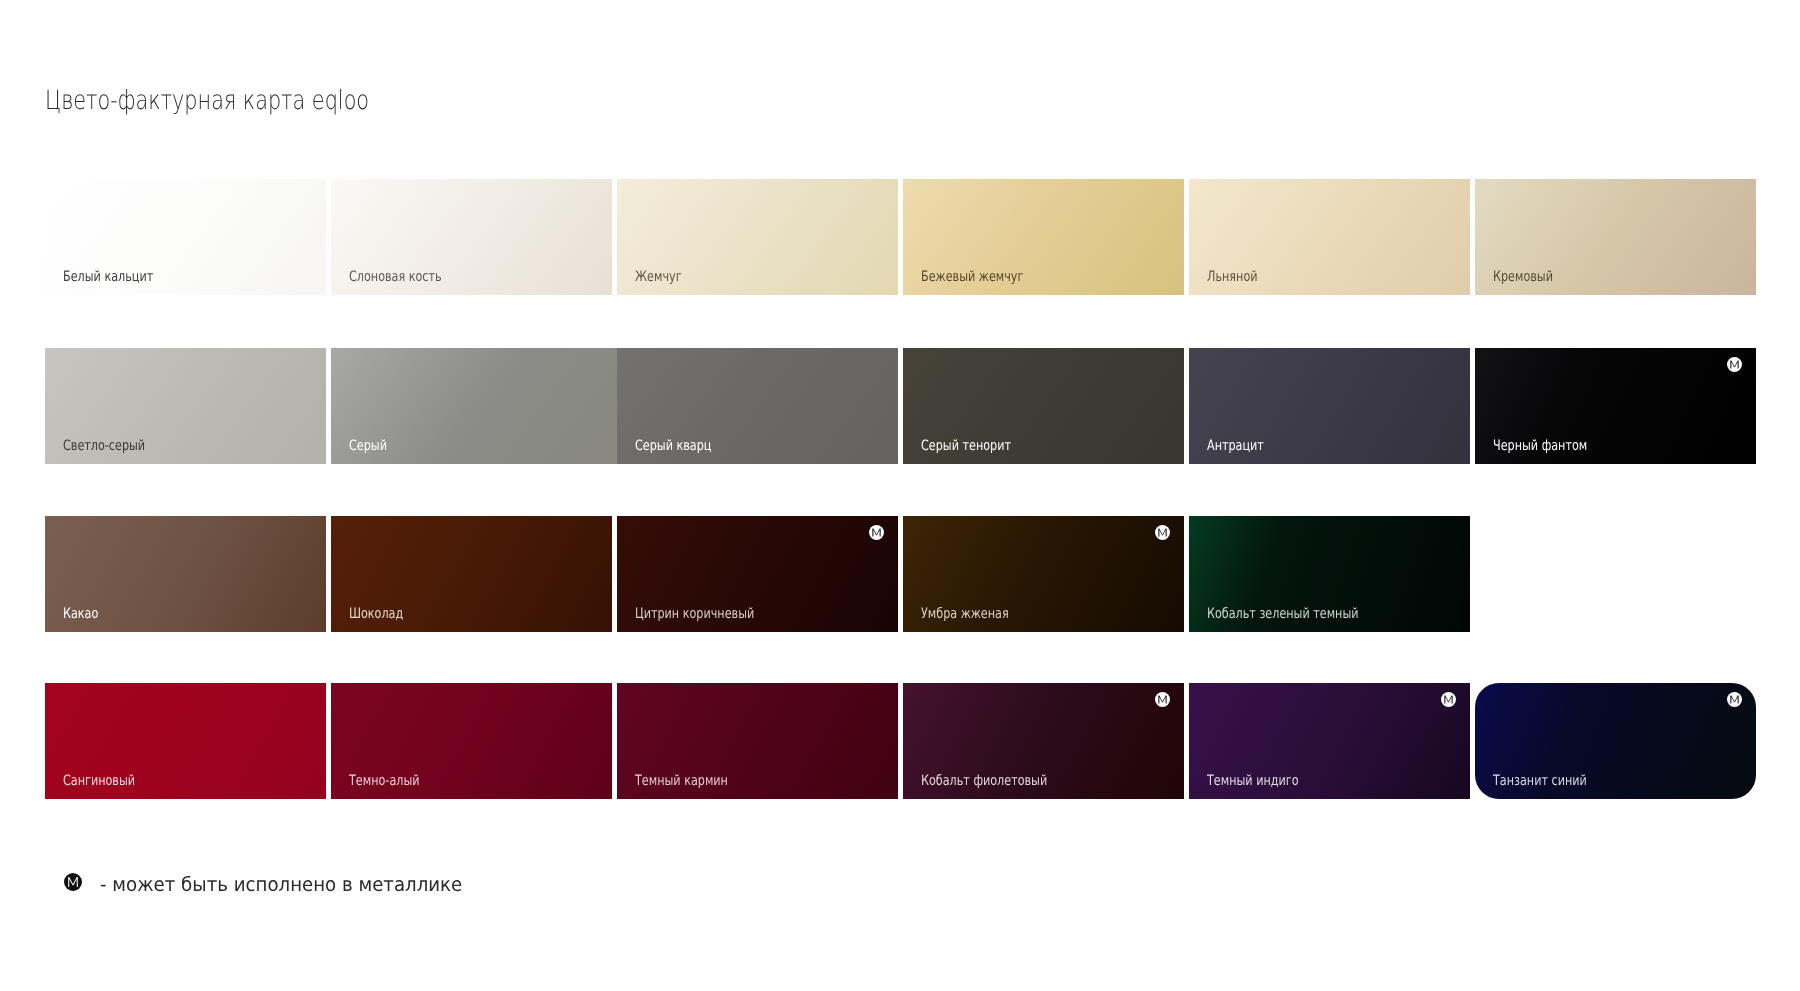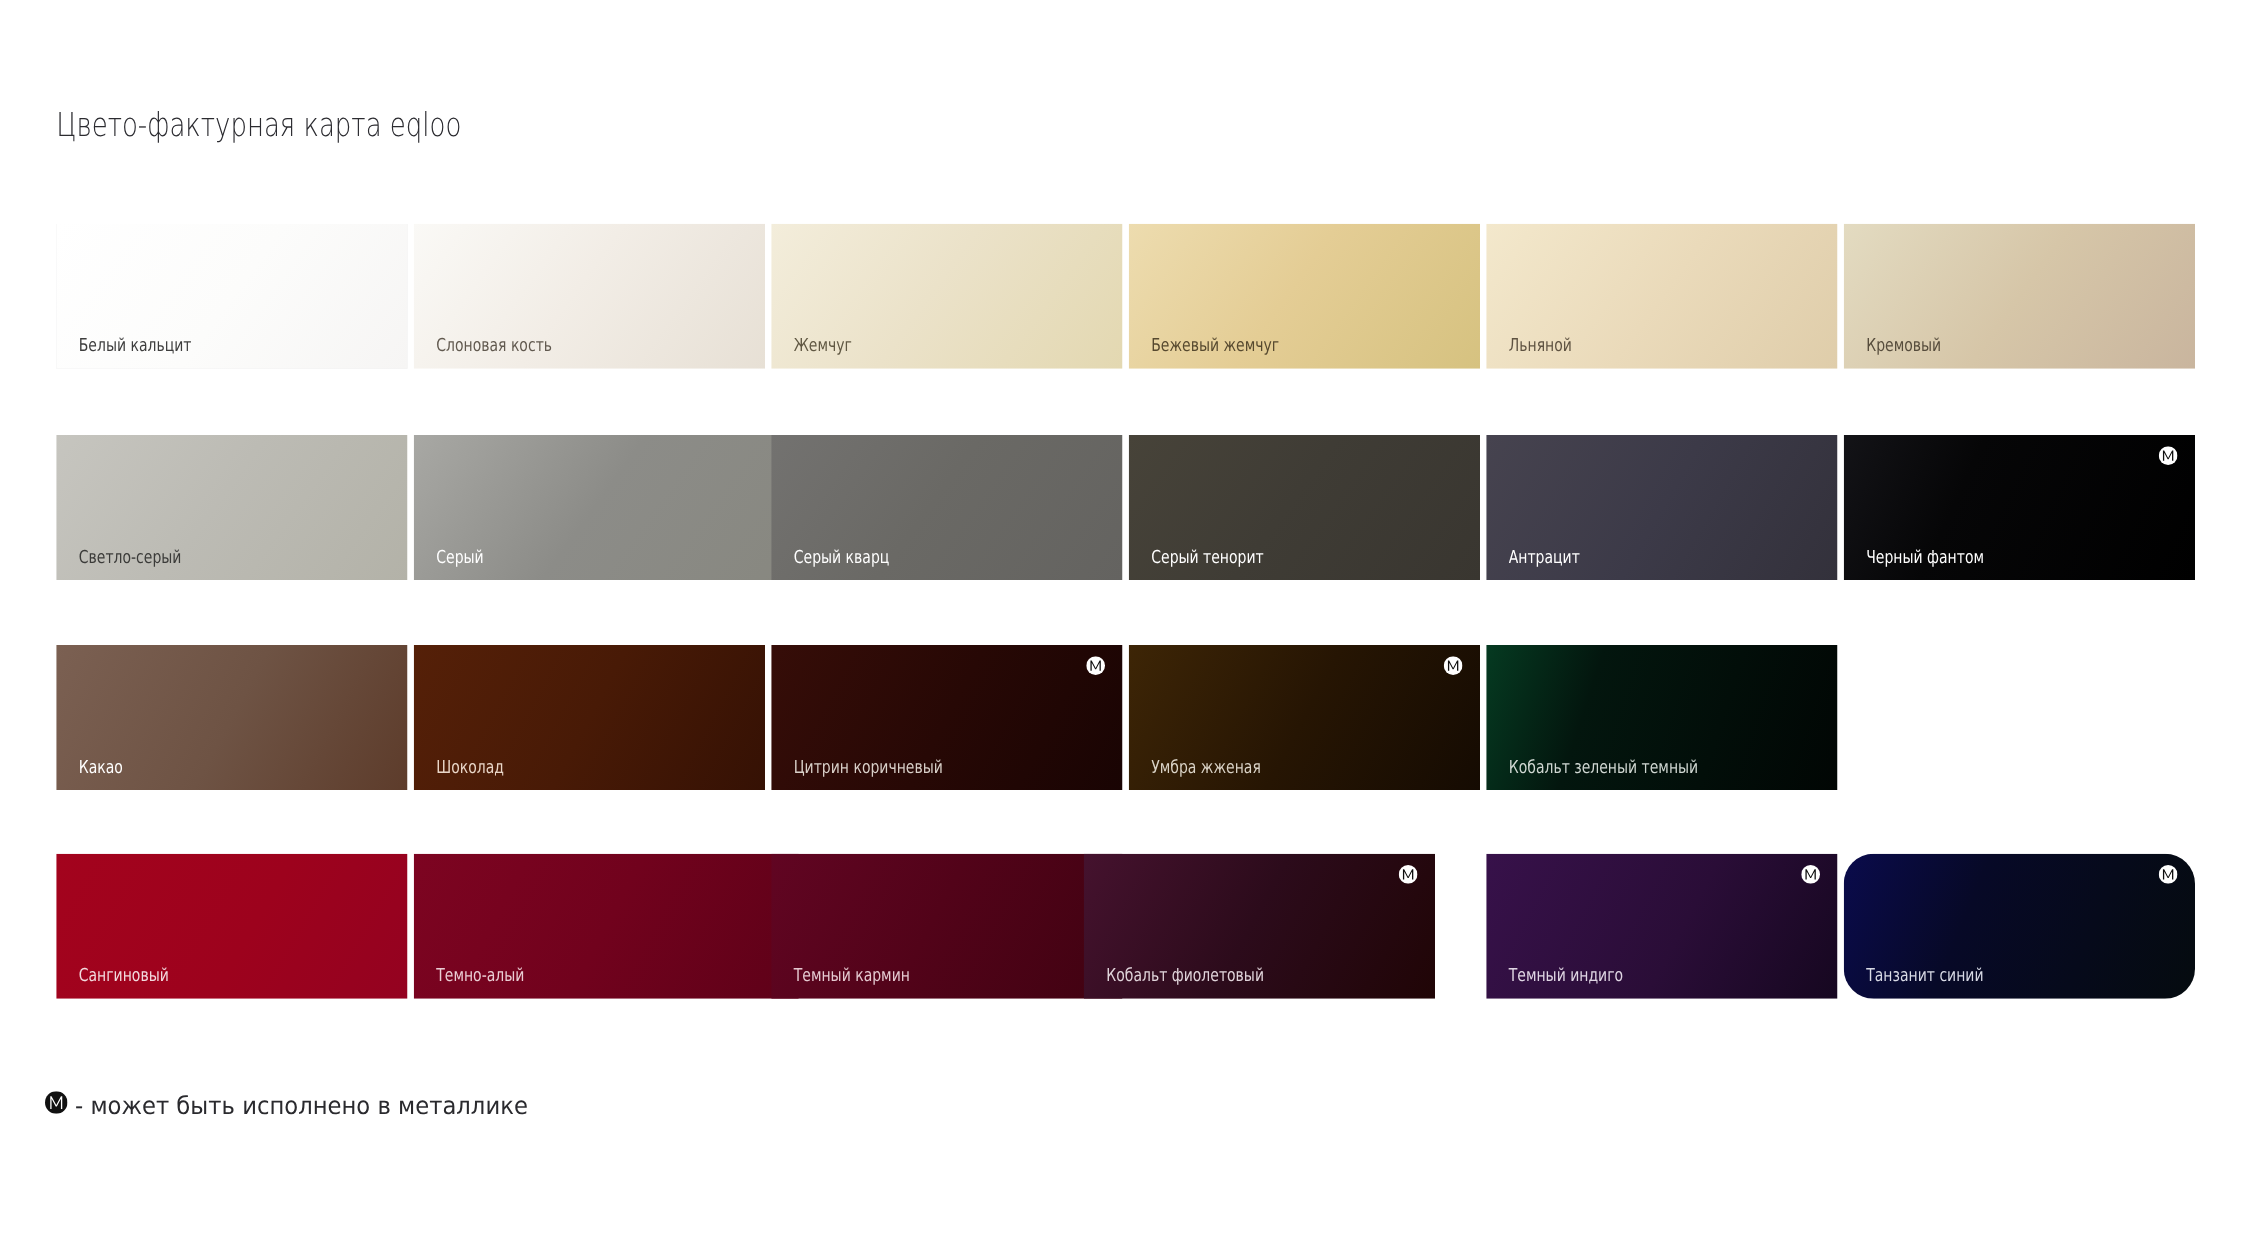--- a/index.html
+++ b/index.html
@@ -15,21 +15,21 @@
          -webkit-font-smoothing:antialiased;}
   .grid{position:absolute;left:45px;top:179px;width:1712px;}
   .sw{position:absolute;width:281px;height:116px;overflow:hidden;}
   .sw-inner{position:absolute;left:0;top:0;right:0;bottom:0;}
   .lbl{position:absolute;left:18px;bottom:10px;font-size:14.3px;line-height:16px;
        white-space:nowrap;font-weight:400;
        transform:scaleX(0.783) translateZ(0);transform-origin:left bottom;
        -webkit-font-smoothing:antialiased;}
   .badge{position:absolute;right:14px;top:9px;width:15px;height:15px;}
   .badge svg{display:block;}
-  .legend{position:absolute;left:36px;top:873px;display:flex;align-items:flex-start;}
+  .legend{position:absolute;left:64px;top:873px;display:flex;align-items:flex-start;gap:12px;}
   .legend-badge{width:18px;height:18px;flex:0 0 auto;}
   .legend-badge svg{display:block;}
   .legend-text{font-size:19.5px;line-height:19px;color:#2a2a2e;margin-left:6px;
                white-space:nowrap;position:relative;top:2px;font-weight:400;
                transform:scaleX(0.932) translateZ(0);transform-origin:left top;
                -webkit-font-smoothing:antialiased;}
 </style>
 </head>
 <body>
 
@@ -121,29 +121,29 @@
     <div class="lbl" style="color: rgb(218, 211, 199);">Умбра жженая</div>
   </div>
   <div class="sw" style="left:1144px;top:337px;">
     <div class="sw-inner" style="background: linear-gradient(108deg, rgb(5, 58, 33) 0%, rgb(3, 22, 14) 30%, rgb(1, 6, 4) 100%);"></div>
     <div class="lbl" style="color: rgb(208, 215, 210);">Кобальт зеленый темный</div>
   </div>
   <div class="sw" style="left:0px;top:504px;">
     <div class="sw-inner" style="background: linear-gradient(120deg, rgb(163, 3, 29) 0%, rgb(157, 2, 29) 55%, rgb(148, 2, 32) 100%);"></div>
     <div class="lbl" style="color: rgb(242, 218, 222);">Сангиновый</div>
   </div>
-  <div class="sw" style="left:286px;top:504px;padding-left:27px;">
+  <div class="sw" style="left:286px;top:504px;">
     <div class="sw-inner" style="background: linear-gradient(118deg, rgb(125, 4, 33) 0%, rgb(113, 2, 29) 50%, rgb(94, 1, 24) 100%);"></div>
     <div class="lbl" style="color: rgb(234, 206, 212);">Темно-алый</div>
   </div>
   <div class="sw" style="left:572px;top:504px;">
     <div class="sw-inner" style="background: linear-gradient(118deg, rgb(97, 5, 34) 0%, rgb(82, 3, 25) 46%, rgb(64, 2, 17) 100%);"></div>
     <div class="lbl" style="color: rgb(229, 202, 209);">Темный кармин</div>
   </div>
-  <div class="sw" style="left:822px;top:504px;text-decoration:underline;">
+  <div class="sw" style="left:858px;top:504px;text-decoration:underline;">
     <div class="sw-inner" style="background: linear-gradient(118deg, rgb(69, 18, 46) 0%, rgb(44, 11, 27) 48%, rgb(32, 5, 6) 100%);"></div>
     <span class="badge">
           <svg width="15" height="15" viewBox="0 0 30 30" aria-hidden="true">
             <circle cx="15" cy="15" r="15" fill="#ffffff"></circle>
             <path d="M6.7 23.2V6.8h2.0l6.3 12.0 6.3-12.0h2.0v16.4h-2.05V10.2l-5.5 10.4h-1.5L8.75 10.2v13z" fill="#0e0e0e"></path>
           </svg>
         </span>
     <div class="lbl" style="color: rgb(224, 212, 218);">Кобальт фиолетовый</div>
   </div>
   <div class="sw" style="left:1144px;top:504px;">

